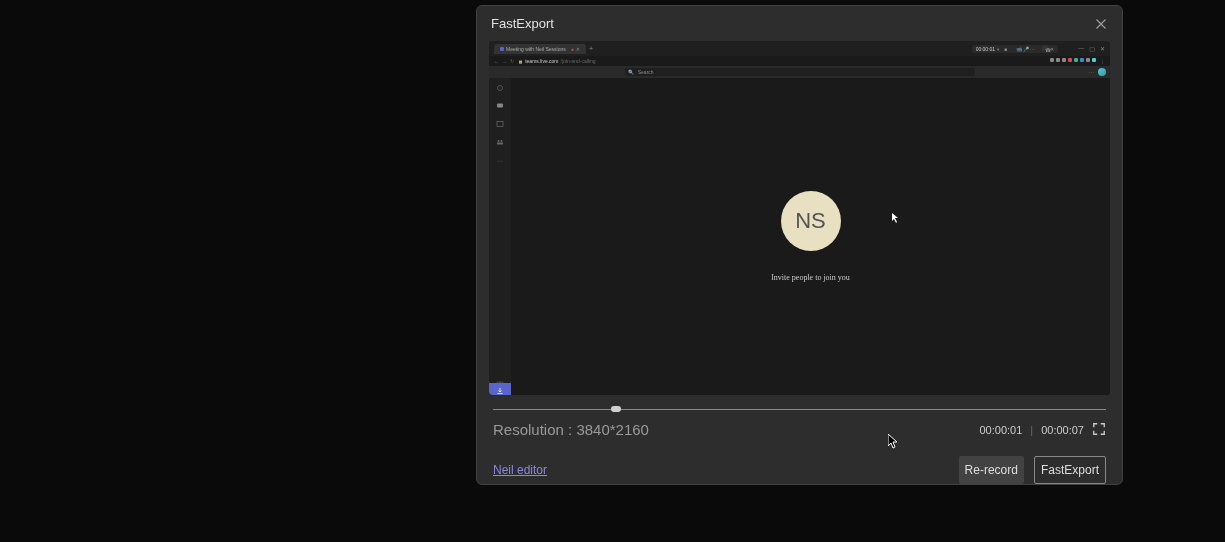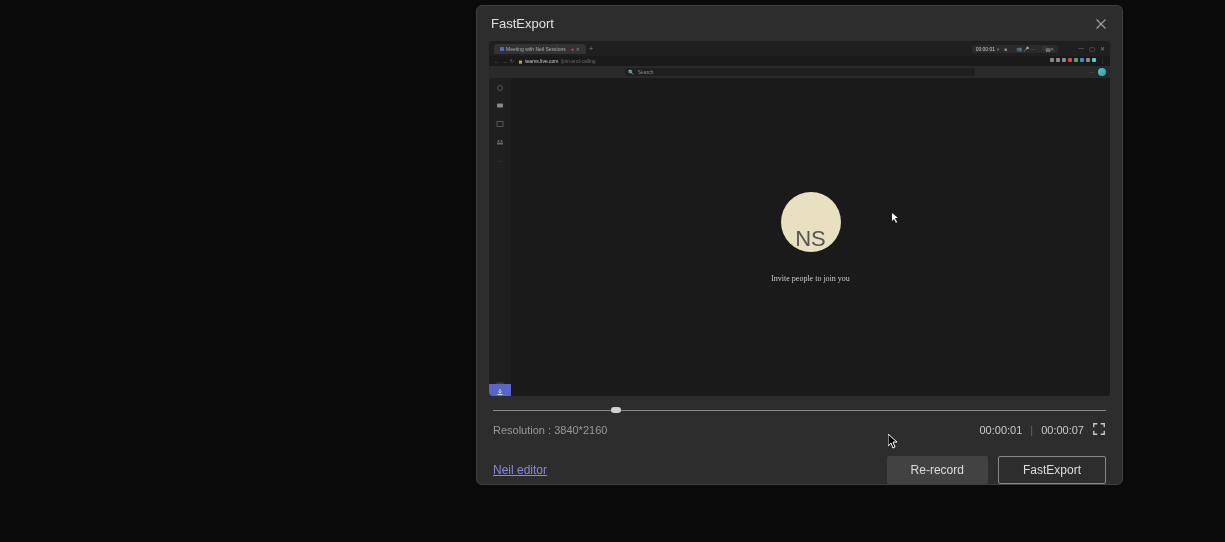--- a/index.html
+++ b/index.html
@@ -284,21 +284,21 @@
       align-items: center;
       justify-content: center;
     }
     
     .user-avatar {
       width: 60px;
       height: 60px;
       background-color: #e8e0c0;
       border-radius: 50%;
       display: flex;
-      align-items: flex-end;
+      align-items: center;
       justify-content: center;
       color: #555;
       font-size: 22px;
       font-weight: 400;
     }
     
     .invite-text {
       color: #ccc;
       font-size: 8px;
       margin-top: 22px;
@@ -343,21 +343,21 @@
     .info-row {
       display: flex;
       justify-content: space-between;
       align-items: center;
       padding: 0 16px;
       margin-top: 8px;
     }
     
     .resolution-text {
       color: #999;
-      font-size: 11px;
+      font-size: 15px;
     }
     
     .time-section {
       display: flex;
       align-items: center;
       gap: 8px;
       color: #ccc;
       font-size: 11px;
     }
     
@@ -389,21 +389,21 @@
       font-size: 12px;
       cursor: pointer;
     }
     
     .button-group {
       display: flex;
       gap: 10px;
     }
     
     .btn {
-      padding: 6px 24px;
+      padding: 6px 6px;
       border-radius: 2px;
       font-size: 12px;
       cursor: pointer;
       border: none;
     }
     
     .btn-secondary {
       background-color: #424242;
       color: #ddd;
     }

